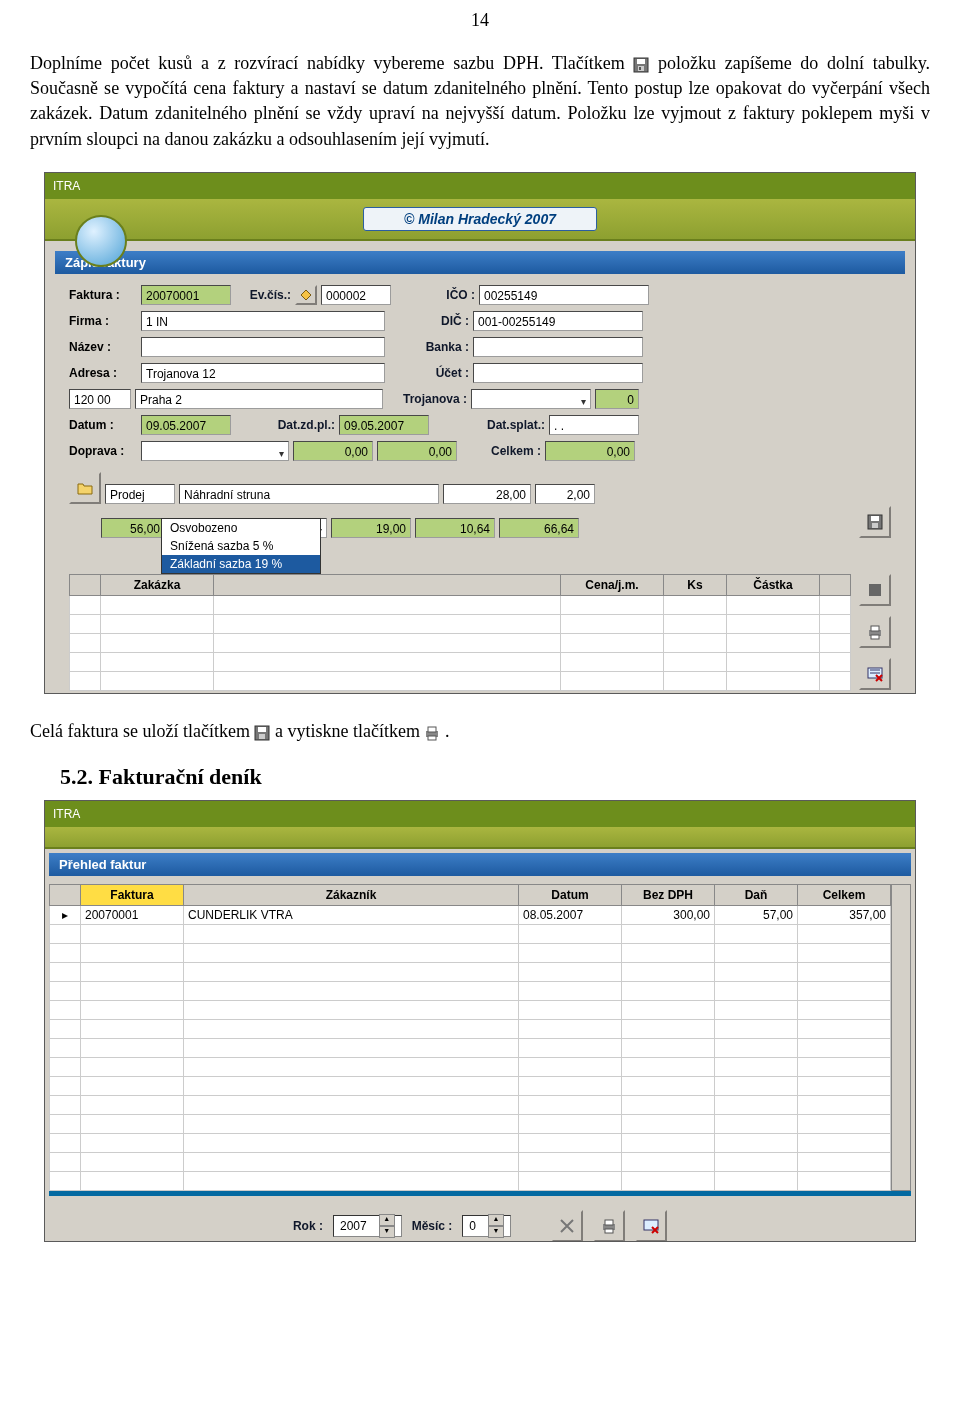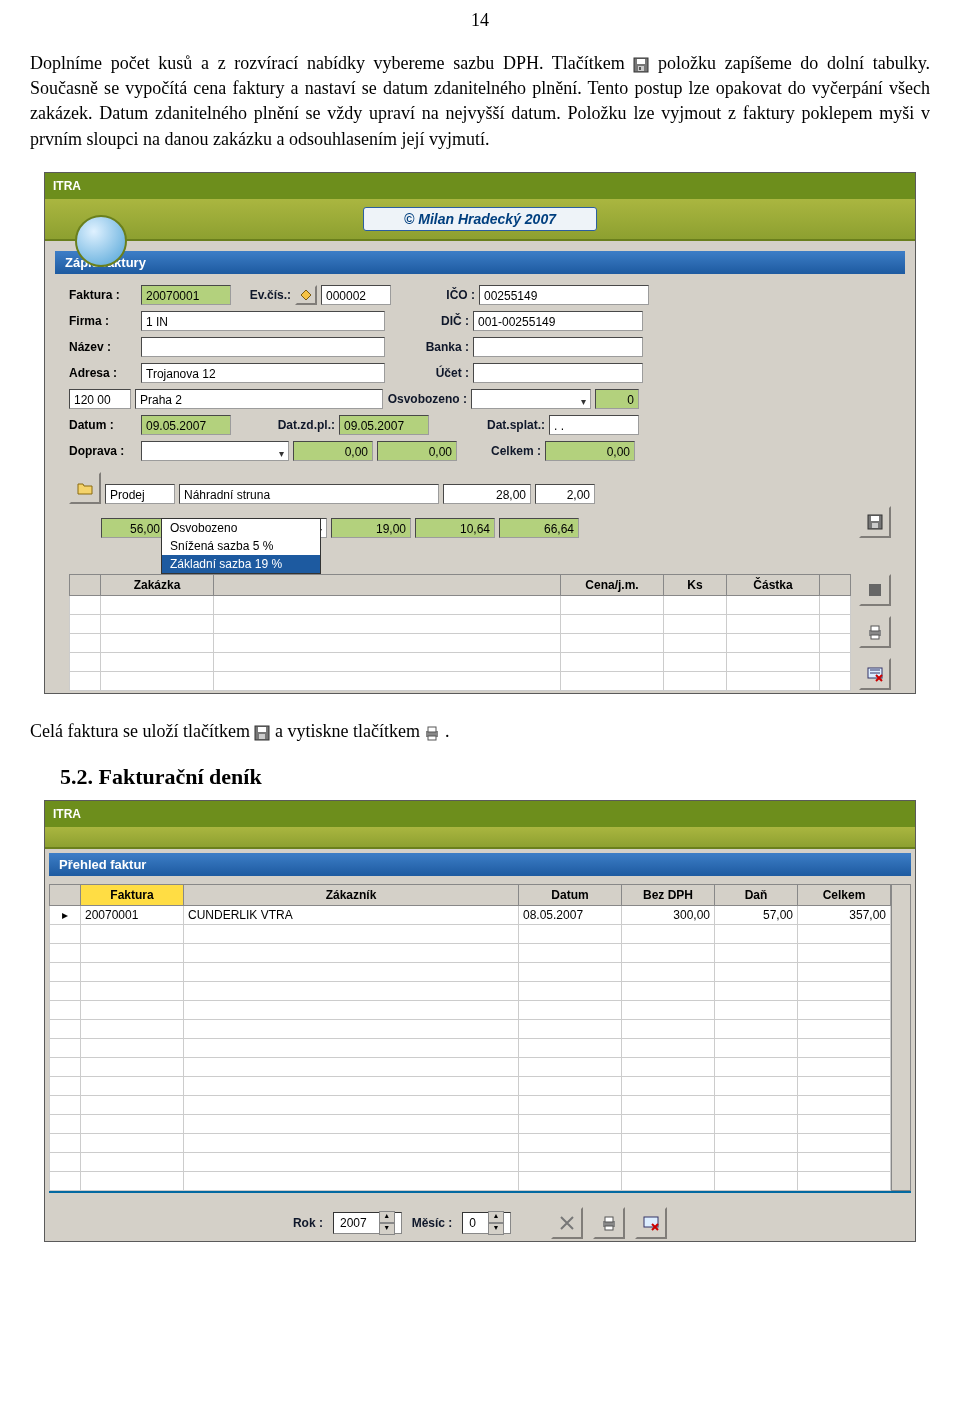--- a/index.html
+++ b/index.html
@@ -46,21 +46,21 @@
     font-size: 12px;
     color: #000;
   }
   .win-titlebar {
     background: #6d8e1c;
     height: 26px;
     display: flex;
     align-items: center;
     padding: 0 8px;
     color: #fff;
-    font-weight: bold;
+    font-weight: normal;
   }
   .win-titlebar .title { flex: 1; }
   .header-band {
     background: linear-gradient(#aab640,#8da030);
     height: 40px;
     position: relative;
     border-bottom: 2px solid #6a7f1c;
   }
   .header-pill {
     position: absolute;
@@ -173,21 +173,21 @@
   }
   .dropdown-list div { padding: 2px 8px; white-space:nowrap; }
   .dropdown-list .sel { background: #1d5aa0; color:#fff; }
 
   
   .summary-bar {
     display:flex; align-items:center; justify-content:center;
     gap: 10px;
     background:#d4d0c8;
     padding: 14px 10px;
-    border-top: 2px solid #0369a1;
+    border-top: 5px solid #0369a1;
   }
   .spin-field {
     display:inline-flex; align-items:center;
     border:1px inset #888; background:#fff; height:20px;
   }
   .spin-field span { padding:0 6px; font-size:12px; }
   .spin-btns { display:flex; flex-direction:column; }
   .spin-btns div {
     width:14px; height:10px; background:#d4d0c8; border:1px solid #888;
     font-size:7px; line-height:7px; text-align:center;
@@ -266,21 +266,21 @@
           <div class="frow">
             <span class="lbl">Adresa :</span>
             <div class="fld" style="width:244px;">Trojanova 12</div>
             <span class="lbl-r" style="width:80px;">Účet :</span>
             <div class="fld" style="width:170px;"></div>
           </div>
 
           <div class="frow">
             <div class="fld" style="width:62px; margin-left:0;">120 00</div>
             <div class="fld" style="width:248px;">Praha 2</div>
-            <span class="lbl-r" style="width:80px;">Osvobozeno :</span>
+            <span class="lbl-r" style="width:80px;">Trojanova :</span>
             <div class="fld dd" style="width:120px;"></div>
             <div class="fld green num" style="width:44px;">0</div>
           </div>
 
           <div class="frow">
             <span class="lbl">Datum :</span>
             <div class="fld green" style="width:90px;">09.05.2007</div>
             <span class="lbl-r" style="width:100px;">Dat.zd.pl.:</span>
             <div class="fld green" style="width:90px;">09.05.2007</div>
             <span class="lbl-r" style="width:112px;">Dat.splat.:</span>

